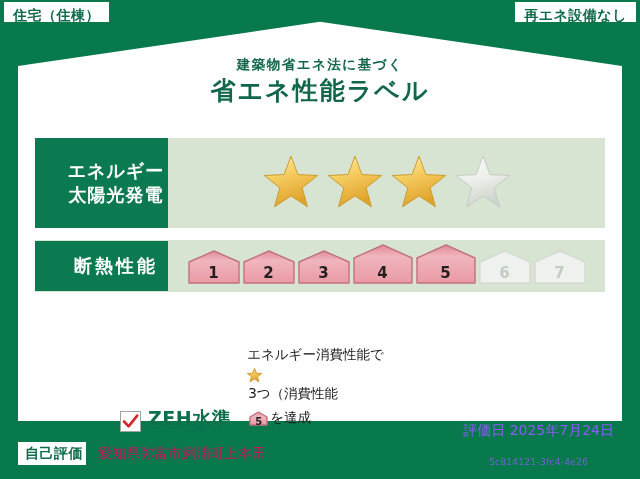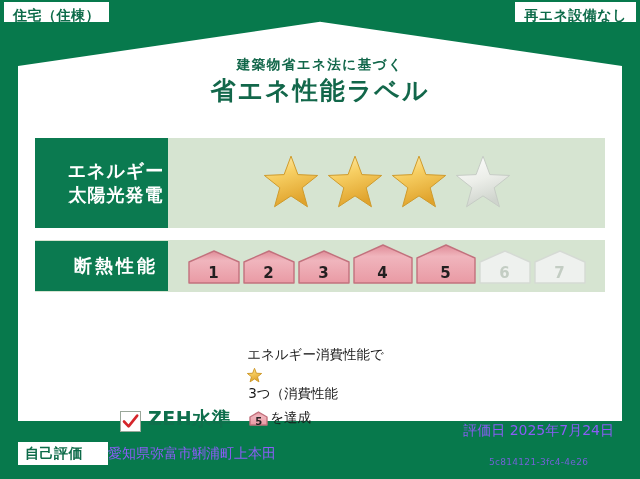--- a/index.html
+++ b/index.html
@@ -206,28 +206,28 @@
     left: 18px; bottom: 14px;
     display: flex;
     align-items: center;
   }
   .eval-chip {
     background: #ffffff;
     color: #0d6b49;
     font-size: 14px;
     font-weight: bold;
     letter-spacing: 0.5px;
-    padding: 4px 25px 5px 7px;
+    padding: 4px 3px 5px 7px;
     line-height: 1;
     white-space: nowrap;
   }
   .eval-address {
-    color: #8b5cf6;
+    color: #be185d;
     font-size: 14px;
-    margin-left: 0;
+    margin-left: 12px;
     white-space: nowrap;
   }
   .footer-date {
     position: absolute;
     right: 26px; bottom: 12px;
     text-align: center;
     color: #8b5cf6;
   }
   .date-line {
     font-size: 14px;

